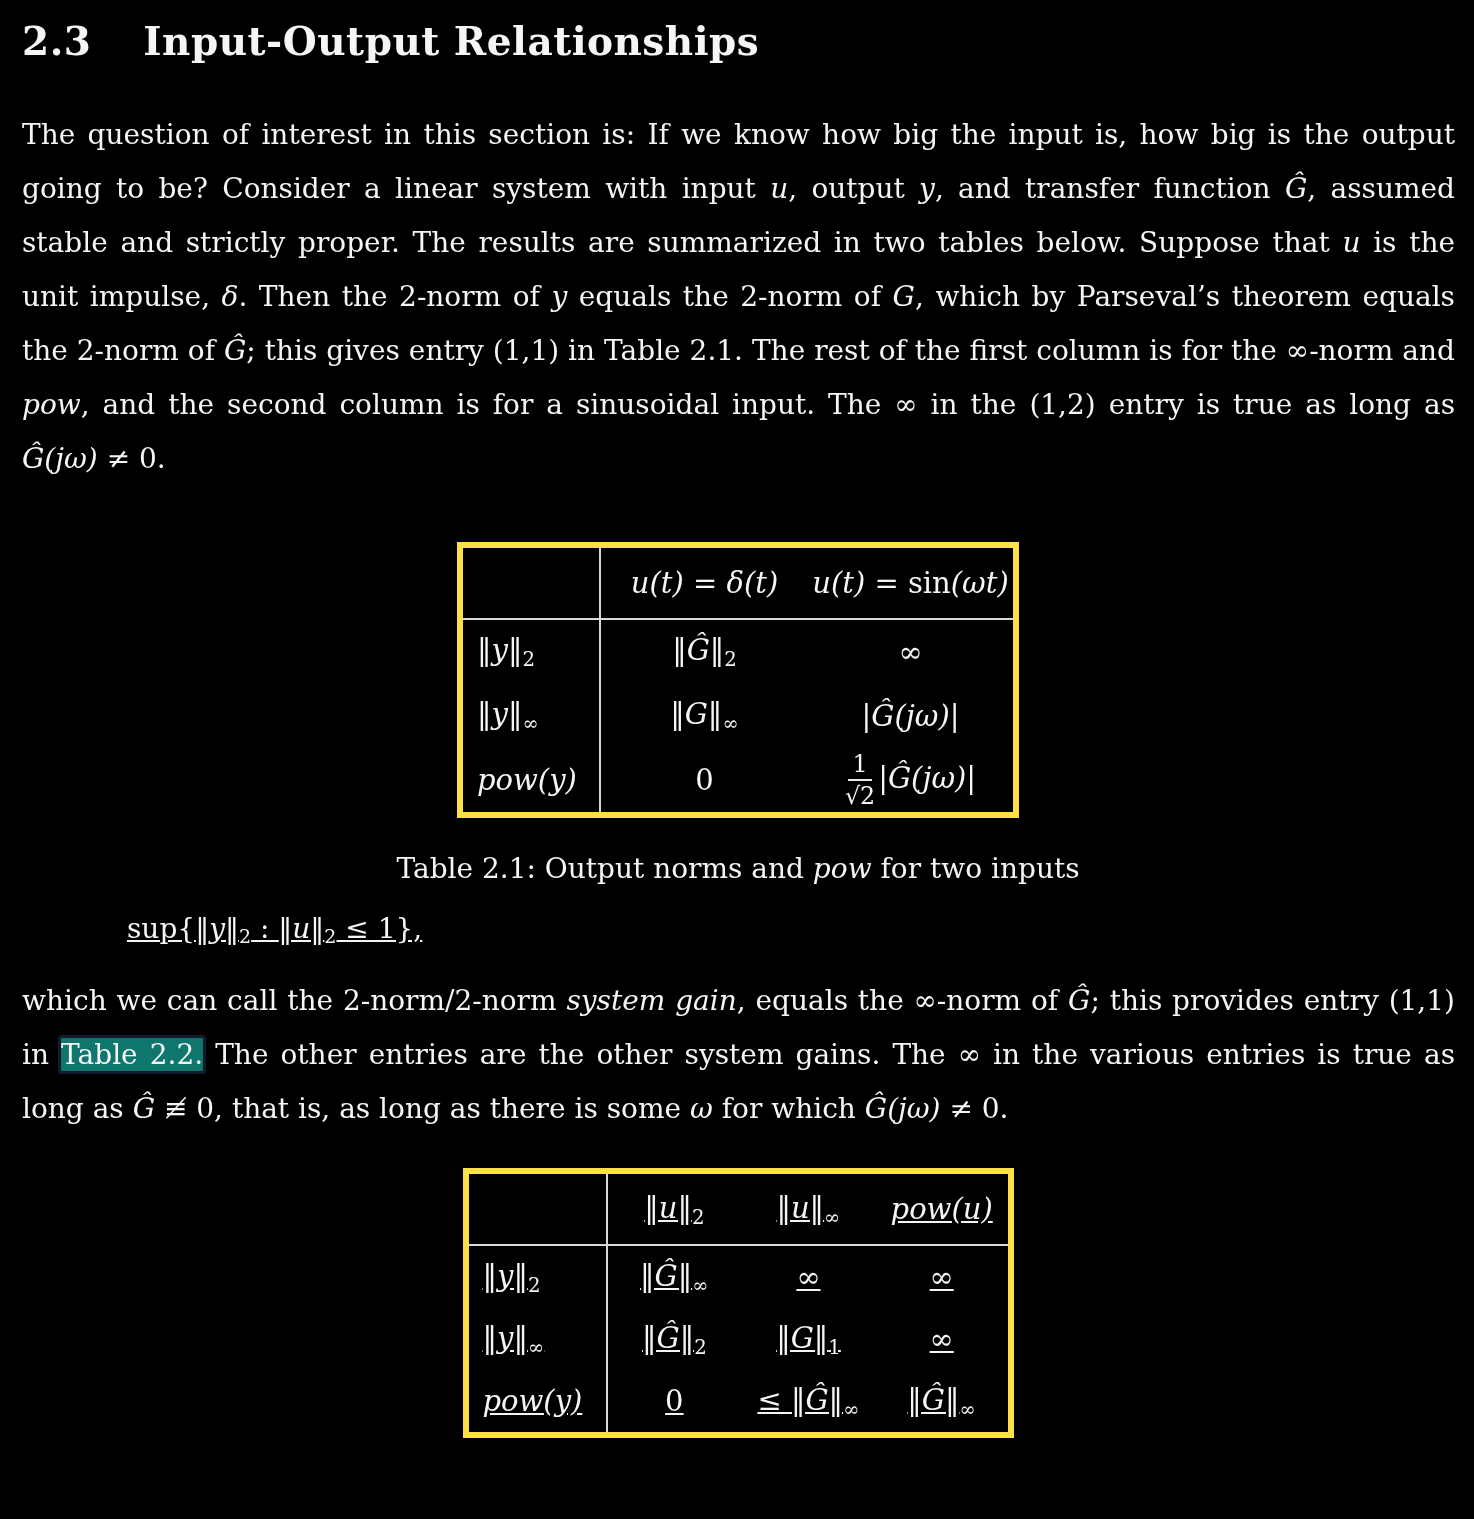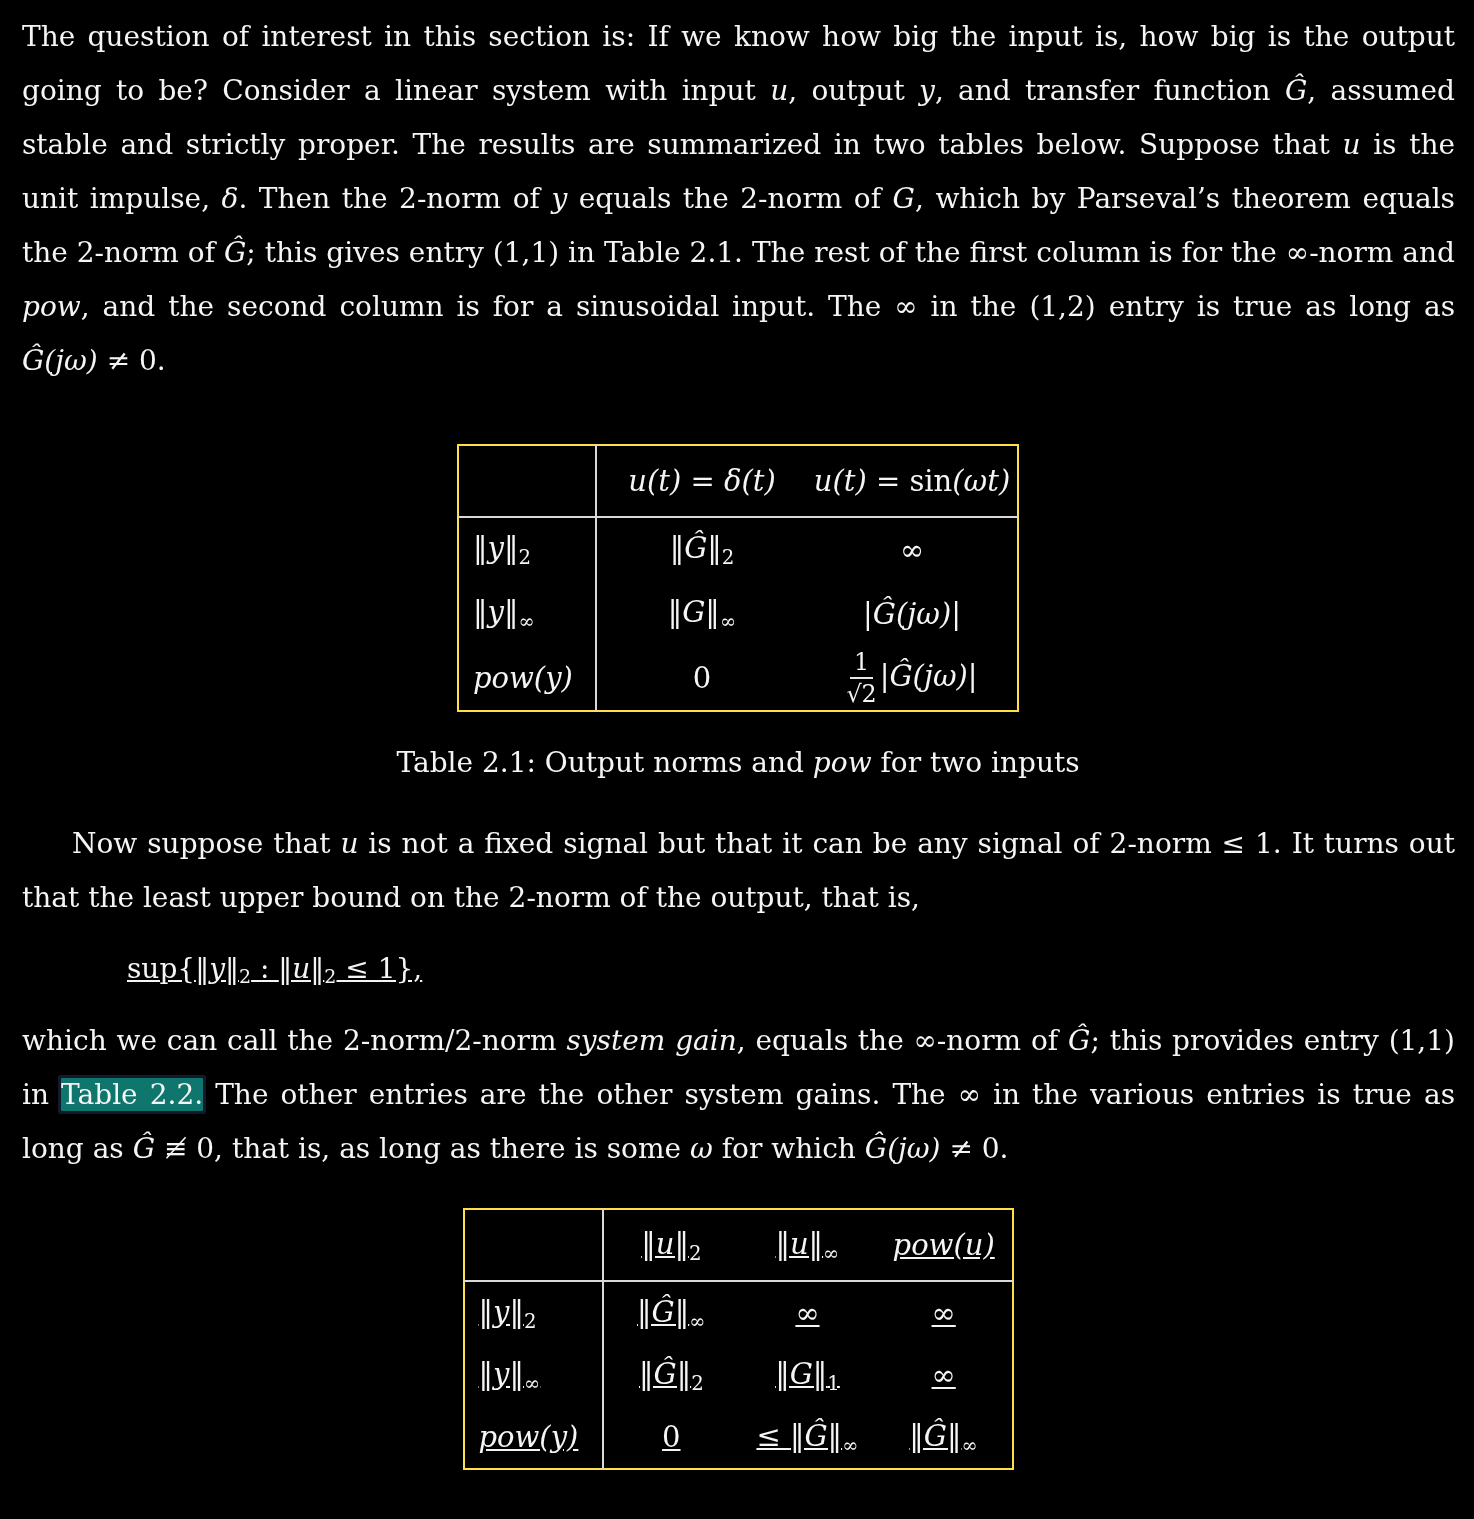--- a/index.html
+++ b/index.html
@@ -18,21 +18,21 @@
   p.indent{text-indent:50px;}
   .it{font-style:italic;}
   .sb{font-size:0.68em;vertical-align:-0.28em;}
   .hl{background:#0f766e;box-shadow:0 0 0 3px #121a2b;border-radius:1px;}
   .equation{font-size:28px;margin:27px 0 27px 0;padding-left:105px;text-decoration:underline;}
   figure{margin:0;}
   .fig-t1{margin-top:56px;}
   .fig-t2{margin-top:32px;text-decoration:underline;}
   table{
     border-collapse:collapse;table-layout:fixed;margin:0 auto;
-    border:2px solid #fde047;font-size:29px;
+    border:6px solid #fde047;font-size:29px;
   }
   th,td{font-weight:normal;vertical-align:middle;text-align:center;padding:0;}
   th:first-child,td:first-child{
     border-right:2px solid #d9d9d9;text-align:left;padding-left:14px;
   }
   thead th{border-bottom:2px solid #d9d9d9;height:70px;}
   .t1{width:562px;}
   .t1 th:first-child,.t1 td:first-child{width:122px;}
   .t1 tbody td{height:64px;}
   .t2{width:551px;}
@@ -46,20 +46,23 @@
   .frac .den{padding-top:2px;}
   figcaption{
     text-align:center;font-size:28px;margin-top:34px;
   }
 </style>
 </head>
 <body>
 
 <main class="page">
 
+  <h1>
+    <span class="num">2.3</span><span>Input-Output Relationships</span>
+  </h1>
 
   <p class="body"><span>The question of interest in this section is: If we know how big the input is, how big is the output going to be? Consider a linear system with input </span><span class="it">u</span><span>, output </span><span class="it">y</span><span>, and transfer function </span><span class="it">Ĝ</span><span>, assumed stable and strictly proper. The results are summarized in two tables below. Suppose that </span><span class="it">u</span><span> is the unit impulse, </span><span class="it">δ</span><span>. Then the 2-norm of </span><span class="it">y</span><span> equals the 2-norm of </span><span class="it">G</span><span>, which by Parseval’s theorem equals the 2-norm of </span><span class="it">Ĝ</span><span>; this gives entry (1,1) in Table 2.1. The rest of the first column is for the ∞-norm and </span><span class="it">pow</span><span>, and the second column is for a sinusoidal input. The ∞ in the (1,2) entry is true as long as </span><span class="it">Ĝ(jω)</span><span> ≠ 0.</span></p>
 
   <figure class="fig-t1">
     <table class="t1">
         <thead>
           <tr>
             <th></th>
             <th><span class="it">u(t) = δ(t)</span></th>
             <th><span class="it">u(t) = </span><span>sin</span><span class="it">(ωt)</span></th>
@@ -82,21 +85,20 @@
             <td><span class="frac">
                 <span class="num">1</span>
                 <span class="den">√2</span>
               </span><span class="it">|Ĝ(jω)|</span></td>
           </tr>
         </tbody>
       </table>
     <figcaption><span>Table 2.1: Output norms and </span><span class="it">pow</span><span> for two inputs</span></figcaption>
   </figure>
 
-  <p class="body indent" style="margin-top:38px;"><span>Now suppose that </span><span class="it">u</span><span> is not a fixed signal but that it can be any signal of 2-norm ≤ 1. It turns out that the least upper bound on the 2-norm of the output, that is,</span></p>
 
   <div class="equation"><span>sup{</span><span class="it">‖y‖</span><span class="sb">2</span><span> : </span><span class="it">‖u‖</span><span class="sb">2</span><span> ≤ 1},</span></div>
 
   <p class="body"><span>which we can call the 2-norm/2-norm </span><span class="it">system gain</span><span>, equals the ∞-norm of </span><span class="it">Ĝ</span><span>; this provides entry (1,1) in </span><span class="hl">Table 2.2.</span><span> The other entries are the other system gains. The ∞ in the various entries is true as long as </span><span class="it">Ĝ</span><span> ≢ 0, that is, as long as there is some </span><span class="it">ω</span><span> for which </span><span class="it">Ĝ(jω)</span><span> ≠ 0.</span></p>
 
   <figure class="fig-t2">
     <table class="t2">
         <thead>
           <tr>
             <th></th>

